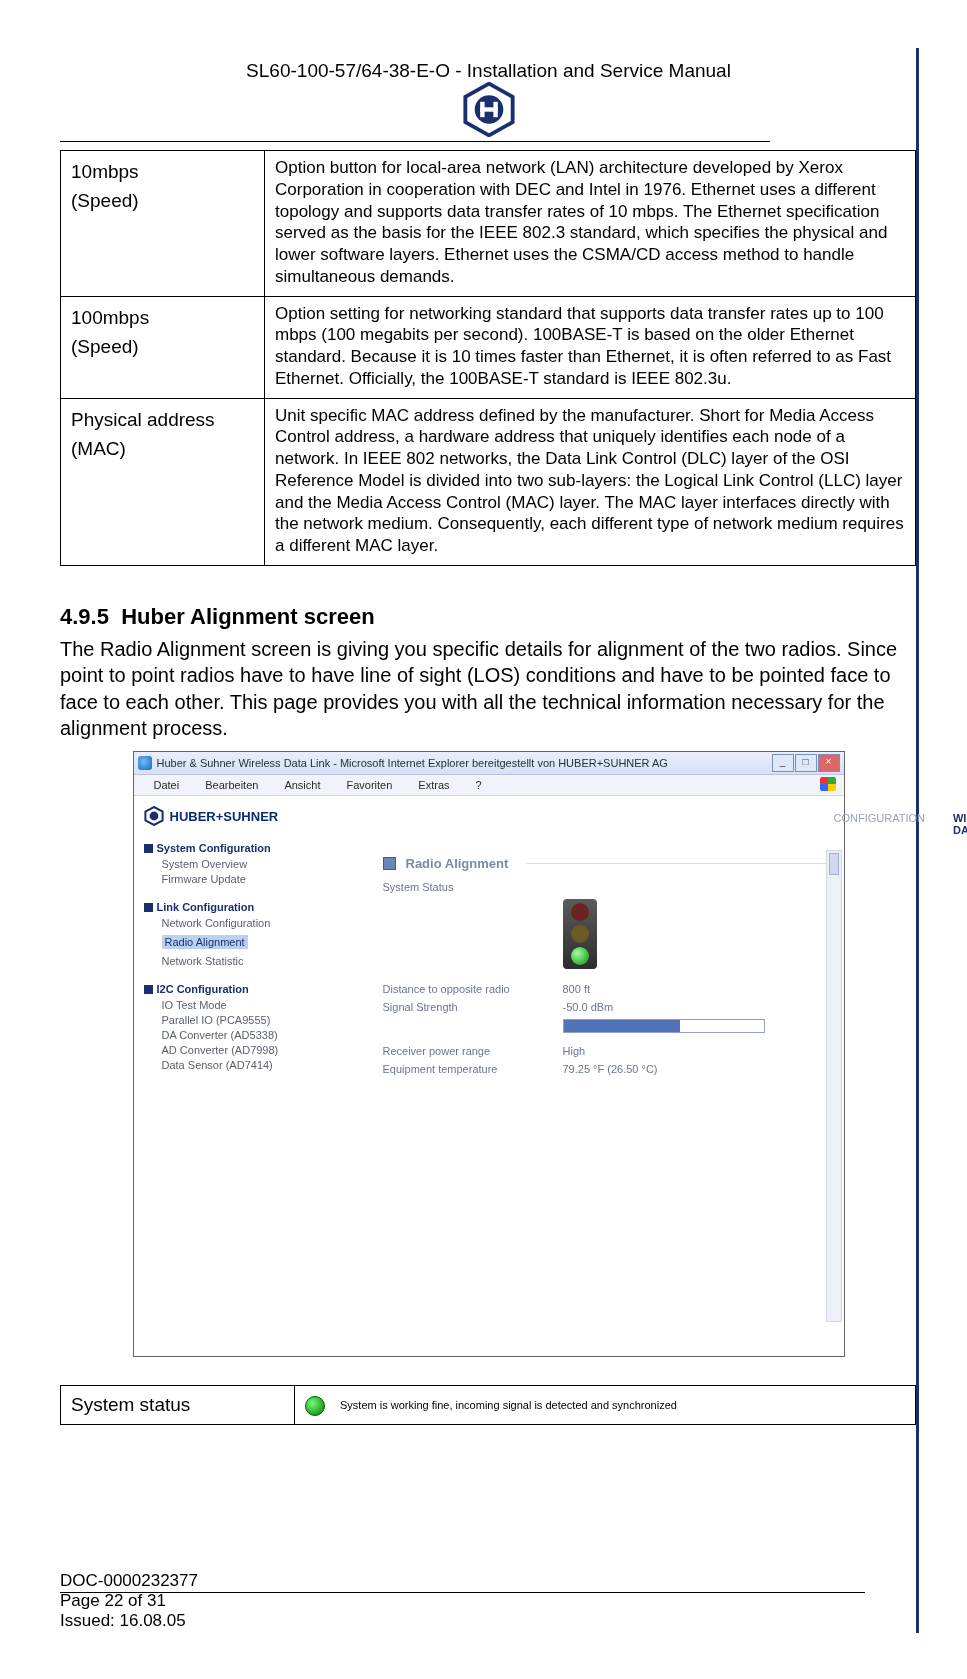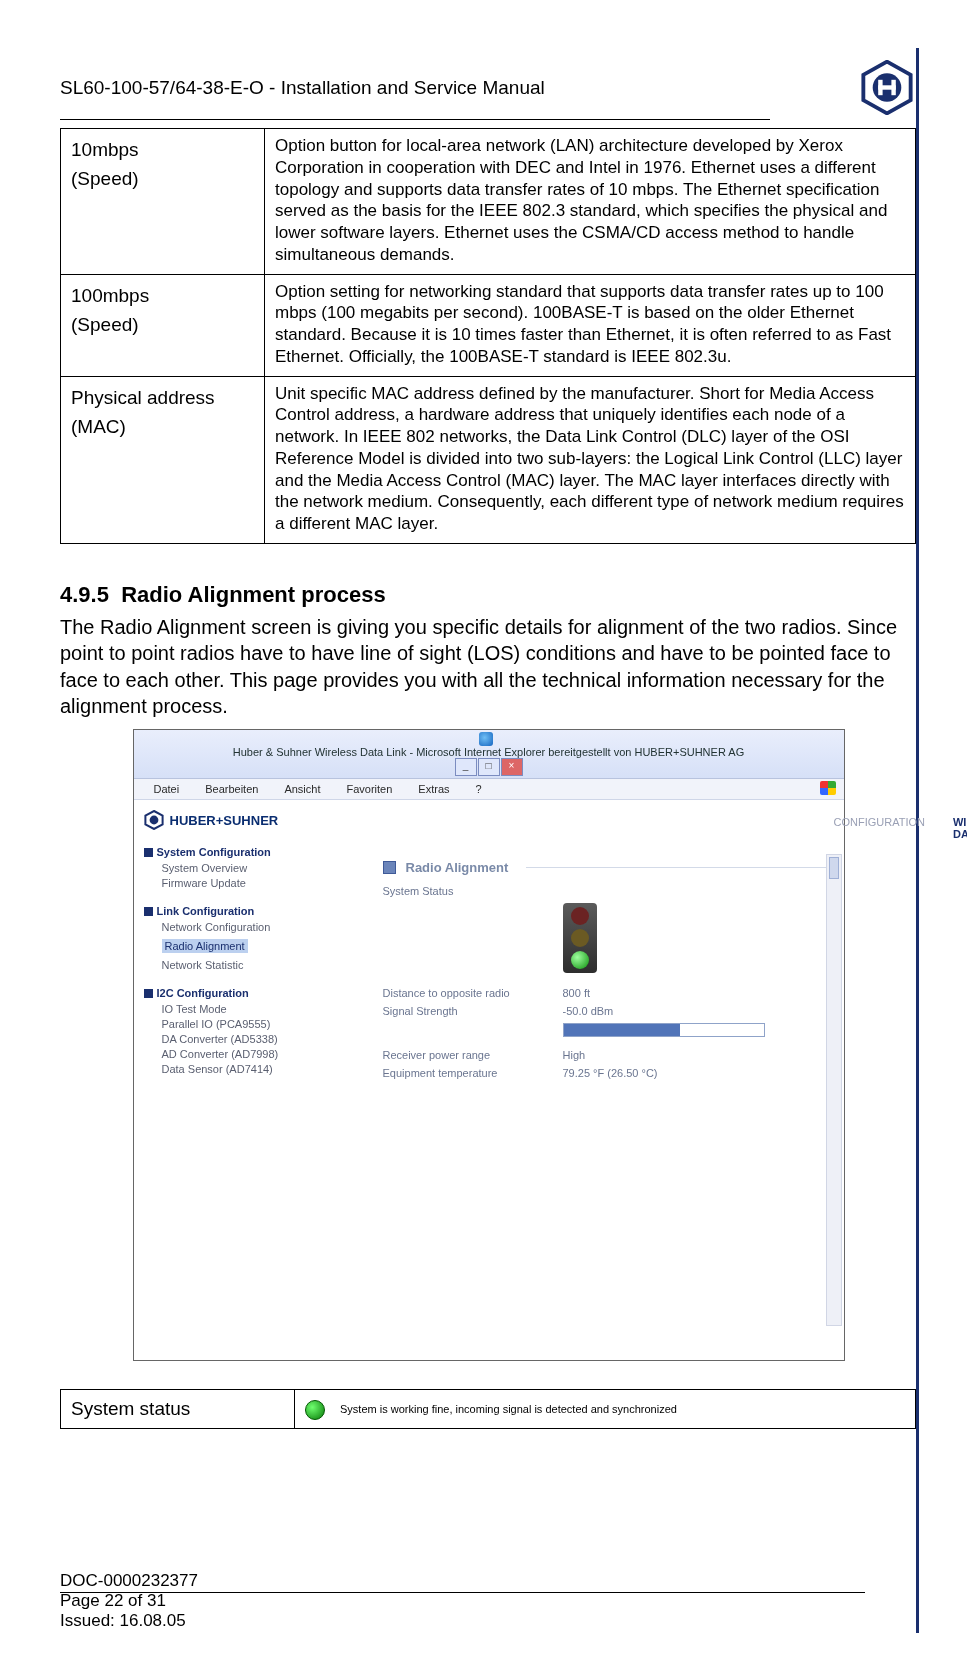--- a/index.html
+++ b/index.html
@@ -23,20 +23,21 @@
     width: 3px;
     height: 1585px;
     background: #1a2f6e;
   }
   
   .header-row {
     display: flex;
     align-items: center;
     justify-content: space-between;
     padding-bottom: 4px;
+    flex-direction: column;
   }
   .header-title {
     font-size: 19px;
   }
   .header-logo {
     width: 60px;
     height: 55px;
     display: flex;
     align-items: center;
     justify-content: center;
@@ -88,21 +89,20 @@
     font-family: Tahoma, Arial, sans-serif;
     font-size: 11px;
     color: #444;
   }
   .titlebar {
     display: flex;
     align-items: center;
     background: linear-gradient(#e9eefc, #d6e0f7);
     padding: 2px 4px;
     border-bottom: 1px solid #b8c3de;
-    flex-direction: column;
   }
   .titlebar .ie-icon {
     width: 14px; height: 14px;
     margin-right: 5px;
     background: radial-gradient(circle at 40% 40%, #6fbef5, #1565c0);
     border-radius: 3px;
   }
   .titlebar .title-text { flex: 1; color: #233; font-size: 11px; }
   .winbtns { display: flex; gap: 1px; }
   .winbtn { width: 20px; height: 16px; border: 1px solid #7b8cc0; background: #dfe7fb; font-size: 10px; text-align: center; line-height: 14px; }
@@ -332,21 +332,21 @@
       <td class="term">
         <div>Physical address (MAC)</div>
       </td>
       <td class="desc">Unit specific MAC address defined by the manufacturer. Short for Media Access Control address, a hardware address that uniquely identifies each node of a network. In IEEE 802 networks, the Data Link Control (DLC) layer of the OSI Reference Model is divided into two sub-layers: the Logical Link Control (LLC) layer and the Media Access Control (MAC) layer. The MAC layer interfaces directly with the network medium. Consequently, each different type of network medium requires a different MAC layer.</td>
     </tr>
   </tbody>
     </table>
 
   <div class="sec-heading">
     <span>4.9.5</span>&nbsp;
-    <span>Radio Alignment process</span>
+    <span>Huber Alignment screen</span>
   </div>
   <div class="sec-body">The Radio Alignment screen is giving you specific details for alignment of the two radios. Since point to point radios have to have line of sight (LOS) conditions and have to be pointed face to face to each other. This page provides you with all the technical information necessary for the alignment process.</div>
 
   <div class="shot-wrap">
     <div class="titlebar">
       <div class="ie-icon"></div>
       <div class="title-text">Huber &amp; Suhner Wireless Data Link - Microsoft Internet Explorer bereitgestellt von HUBER+SUHNER AG</div>
       <div class="winbtns">
         <div class="winbtn">_</div>
         <div class="winbtn">□</div>

